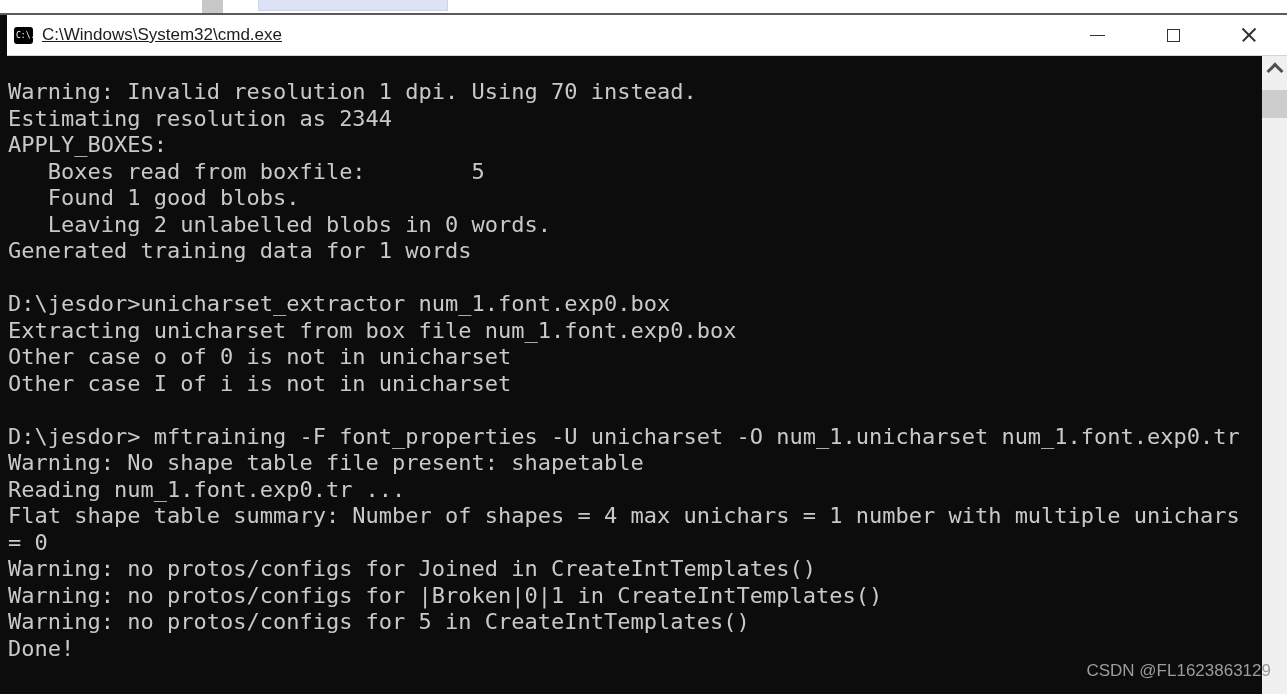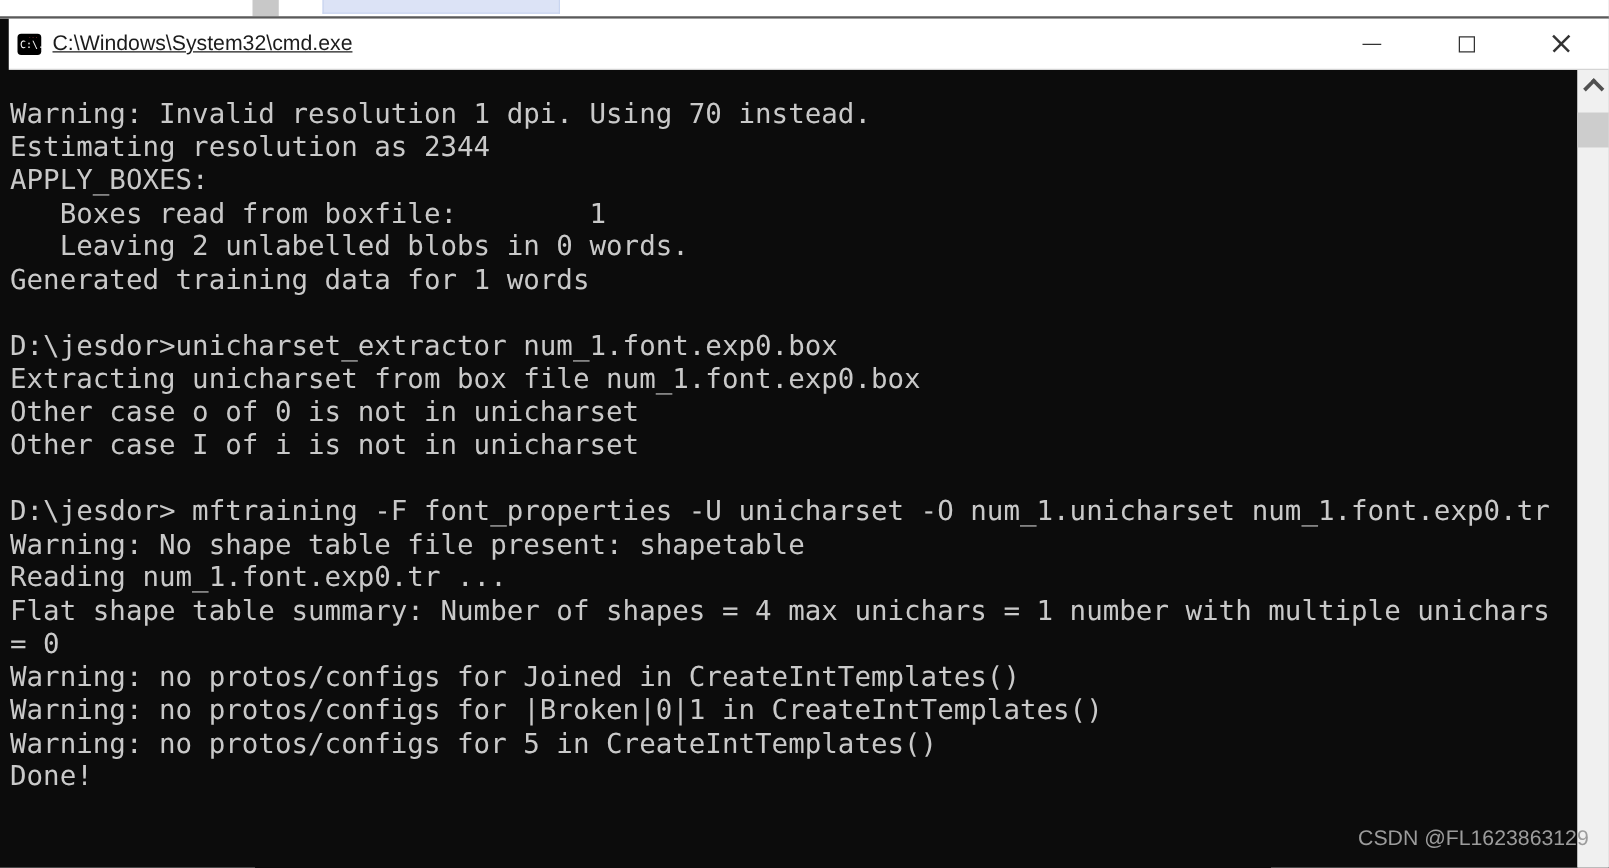--- a/index.html
+++ b/index.html
@@ -70,21 +70,22 @@
       <span class="glyph-close"></span>
     </div>
   </div>
 </div>
 <div class="left-edge"></div>
 
 <div class="console">
     <div class="console-line">Warning: Invalid resolution 1 dpi. Using 70 instead.</div>
     <div class="console-line">Estimating resolution as 2344</div>
     <div class="console-line">APPLY_BOXES:</div>
-    <div class="console-line">   Boxes read from boxfile:        1</div>
+    <div class="console-line">   Boxes read from boxfile:        5</div>
+    <div class="console-line">   Found 1 good blobs.</div>
     <div class="console-line">   Leaving 2 unlabelled blobs in 0 words.</div>
     <div class="console-line">Generated training data for 1 words</div>
     <div class="console-line">&nbsp;</div>
     <div class="console-line">D:\jesdor&gt;unicharset_extractor num_1.font.exp0.box</div>
     <div class="console-line">Extracting unicharset from box file num_1.font.exp0.box</div>
     <div class="console-line">Other case o of 0 is not in unicharset</div>
     <div class="console-line">Other case I of i is not in unicharset</div>
     <div class="console-line">&nbsp;</div>
     <div class="console-line">D:\jesdor&gt; mftraining -F font_properties -U unicharset -O num_1.unicharset num_1.font.exp0.tr</div>
     <div class="console-line">Warning: No shape table file present: shapetable</div>

